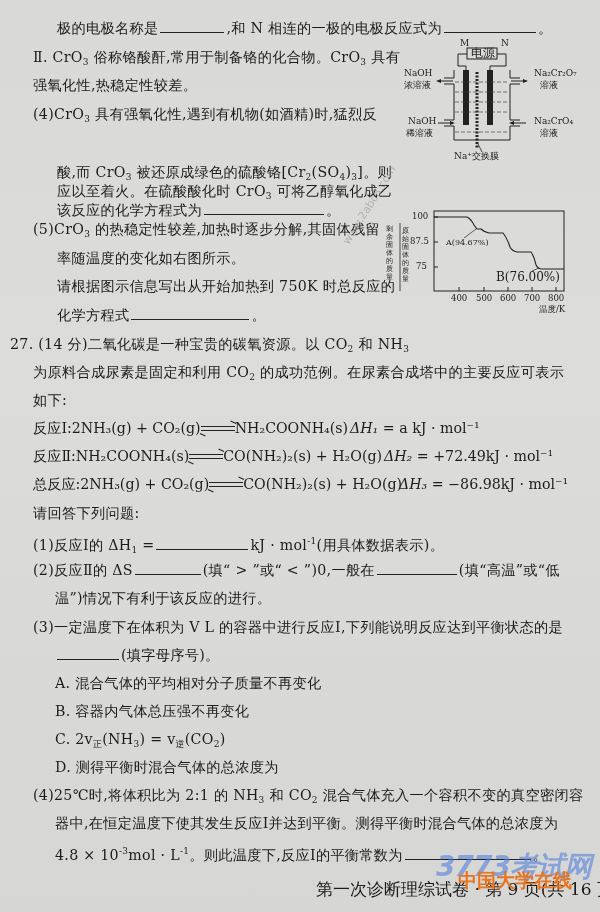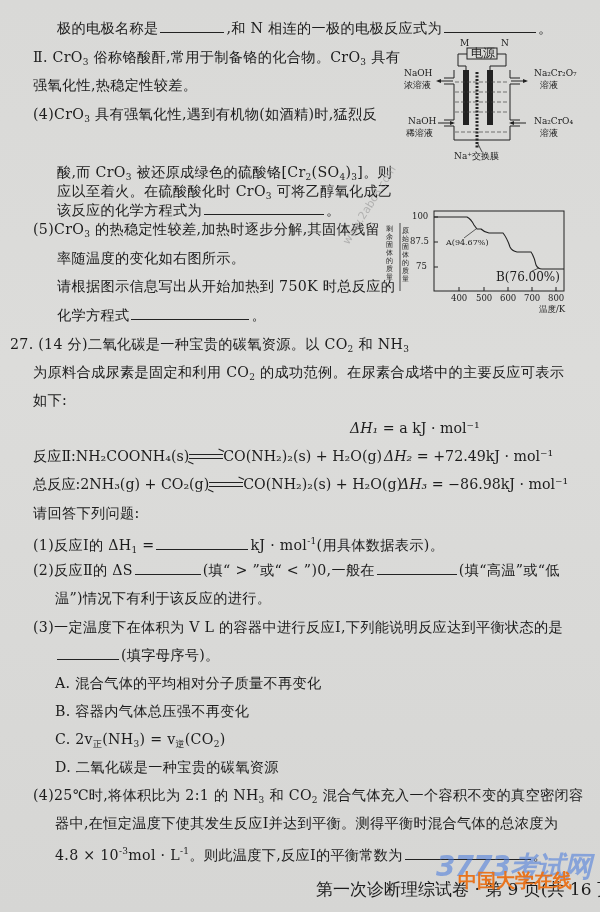--- a/index.html
+++ b/index.html
@@ -75,20 +75,23 @@
   </div>
 
   <div class="line" style="left:10px;top:334px;">
     <span>27. (14 分)二氧化碳是一种宝贵的碳氧资源。以 CO</span><sub>2</sub><span> 和 NH</span><sub>3</sub>
   </div>
   <div class="line" style="left:33px;top:362px;">
     <span>为原料合成尿素是固定和利用 CO</span><sub>2</sub><span> 的成功范例。在尿素合成塔中的主要反应可表示</span>
   </div>
   <div class="line" style="left:33px;top:390px;">如下:</div>
 
+  <div class="line eq" style="left:33px;top:418px;">
+    <span>反应Ⅰ:</span><span>2NH₃(g) + CO₂(g)</span><span class="arrow"><span class="h1"></span><span class="h2"></span></span><span>NH₂COONH₄(s)</span>
+  </div>
   <div class="line eq" style="left:33px;top:446px;">
     <span>反应Ⅱ:</span><span>NH₂COONH₄(s)</span><span class="arrow"><span class="h1"></span><span class="h2"></span></span><span>CO(NH₂)₂(s) + H₂O(g)</span>
   </div>
 
   <div class="line eq" style="left:350px;top:418px;">
     <i>ΔH₁</i> <span>= a kJ · mol⁻¹</span>
   </div>
   <div class="line eq" style="left:384px;top:446px;">
     <i>ΔH₂</i> <span>= +72.49kJ · mol⁻¹</span>
   </div>
@@ -113,21 +116,21 @@
 
   <div class="line" style="left:33px;top:617px;">(3)一定温度下在体积为 V L 的容器中进行反应Ⅰ,下列能说明反应达到平衡状态的是</div>
   <div class="line" style="left:55px;top:673px;">A. 混合气体的平均相对分子质量不再变化</div>
   <div class="line" style="left:55px;top:645px;">
     <span class="blank" style="width:62px"></span><span>(填字母序号)。</span>
   </div>
   <div class="line" style="left:55px;top:701px;">B. 容器内气体总压强不再变化</div>
   <div class="line" style="left:55px;top:729px;">
     <span>C. 2v</span><sub>正</sub><span>(NH</span><sub>3</sub><span>) = v</span><sub>逆</sub><span>(CO</span><sub>2</sub><span>)</span>
   </div>
-  <div class="line" style="left:55px;top:757px;">D. 二氧化碳是一种宝贵的碳氧资源</div>
+  <div class="line" style="left:55px;top:757px;">D. 测得平衡时混合气体的总浓度为</div>
 
   <div class="line" style="left:33px;top:785px;">
     <span>(4)25℃时,将体积比为 2:1 的 NH</span><sub>3</sub><span> 和 CO</span><sub>2</sub><span> 混合气体充入一个容积不变的真空密闭容</span>
   </div>
   <div class="line" style="left:55px;top:813px;">器中,在恒定温度下使其发生反应Ⅰ并达到平衡。测得平衡时混合气体的总浓度为</div>
   <div class="line" style="left:55px;top:841px;">
     <span>4.8 × 10</span><sup>-3</sup><span>mol · L</span><sup>-1</sup><span>。则此温度下,反应Ⅰ的平衡常数为</span><span class="blank" style="width:126px"></span><span>。</span>
   </div>
 
   <div class="diagram">

